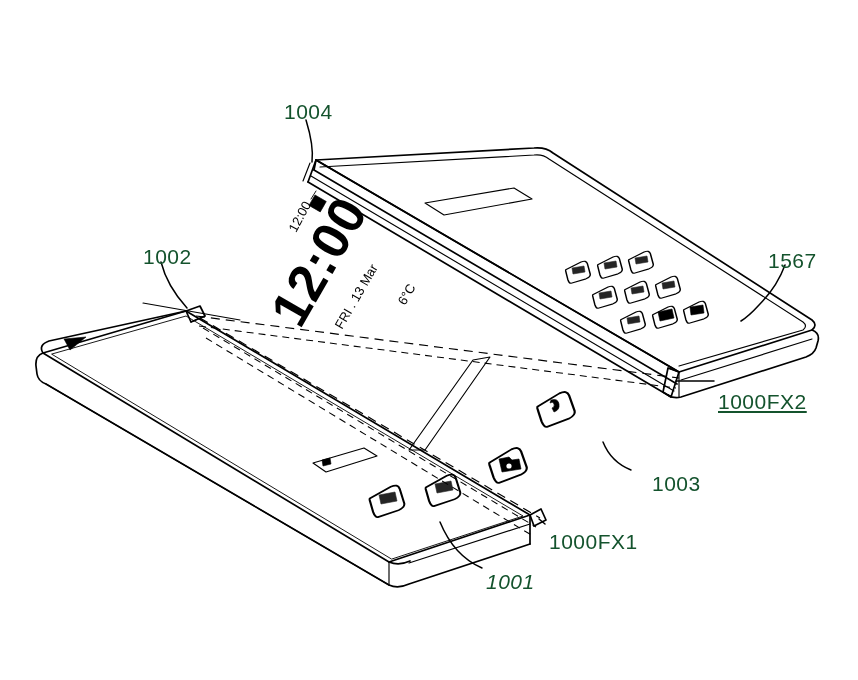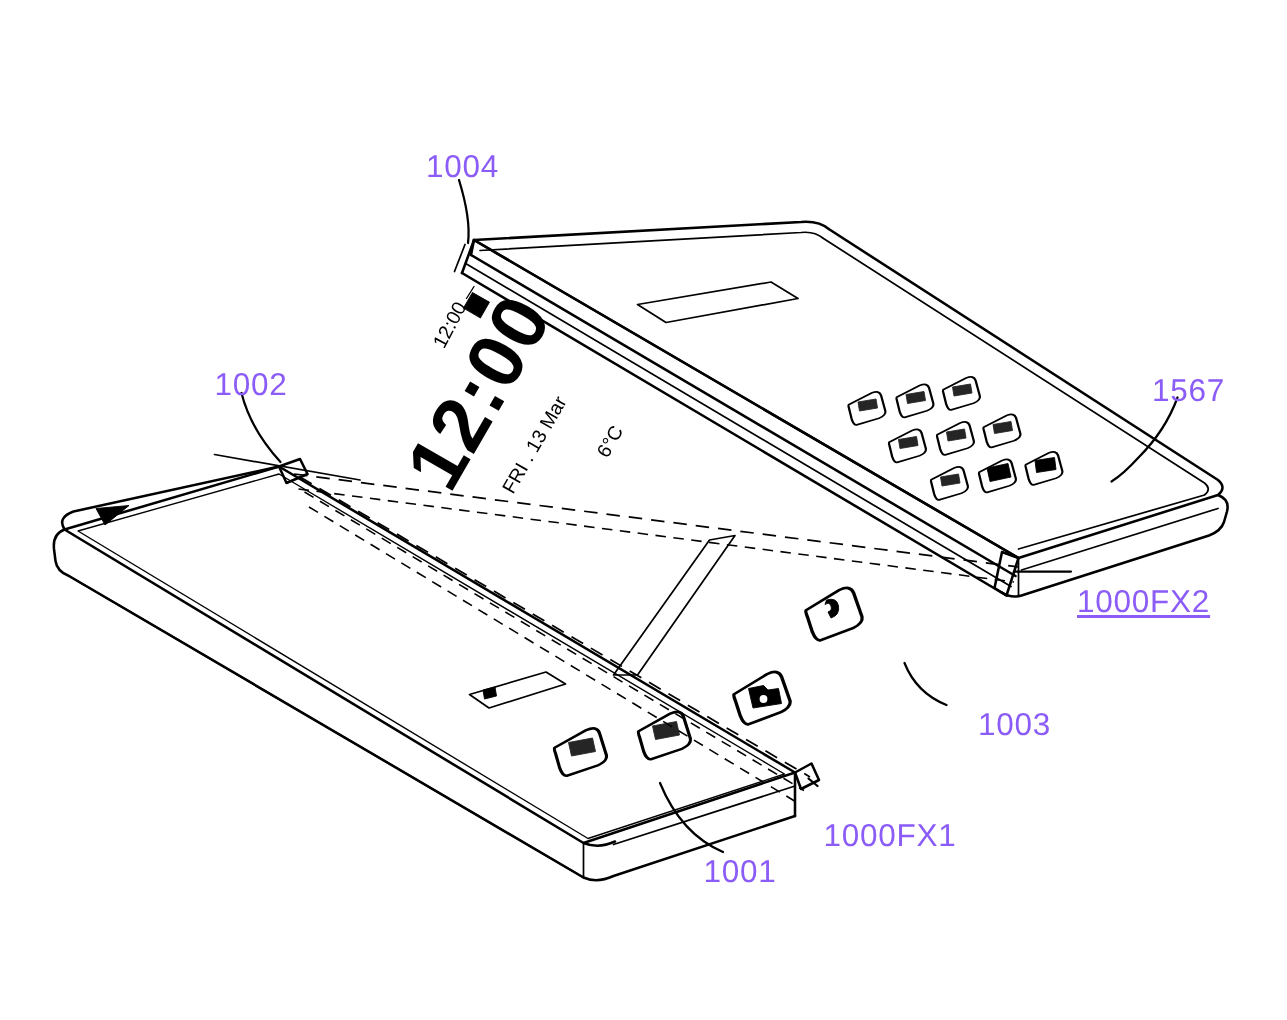--- a/index.html
+++ b/index.html
@@ -6,21 +6,21 @@
   body{
     width:858px;height:680px;overflow:hidden;position:relative;
     font-family:"Liberation Sans", sans-serif;
     -webkit-font-smoothing:antialiased;
   }
   #figure{position:absolute;left:0;top:0;width:858px;height:680px;}
   .ref-label{
     position:absolute;
     font-family:"Liberation Sans", sans-serif;
     font-size:21px;
-    color:#8b5cf6;
+    color:#14532d;
     white-space:nowrap;
     letter-spacing:0.5px;
     user-select:none;
   }
 </style>
 </head>
 <body>
 
 <svg id="figure" viewBox="0 0 858 680" xmlns="http://www.w3.org/2000/svg">
 
@@ -213,14 +213,14 @@
     <path class="leader" d="M 482,568 q -28,-12 -42,-46"></path>
   </g>
 
 </svg>
 
 <div class="ref-label" style="left:284px;top:100px;">1004</div>
 <div class="ref-label" style="left:143px;top:245px;">1002</div>
 <div class="ref-label" style="left:768px;top:249px;">1567</div>
 <div class="ref-label" style="left:718px;top:390px;text-decoration:underline;">1000FX2</div>
 <div class="ref-label" style="left:652px;top:472px;">1003</div>
-<div class="ref-label" style="left:549px;top:530px;margin-top:16px;">1000FX1</div>
-<div class="ref-label" style="left:469px;top:570px;">1001</div>
+<div class="ref-label" style="left:549px;top:530px;">1000FX1</div>
+<div class="ref-label" style="left:486px;top:570px;font-style:italic;">1001</div>
 
 </body></html>

